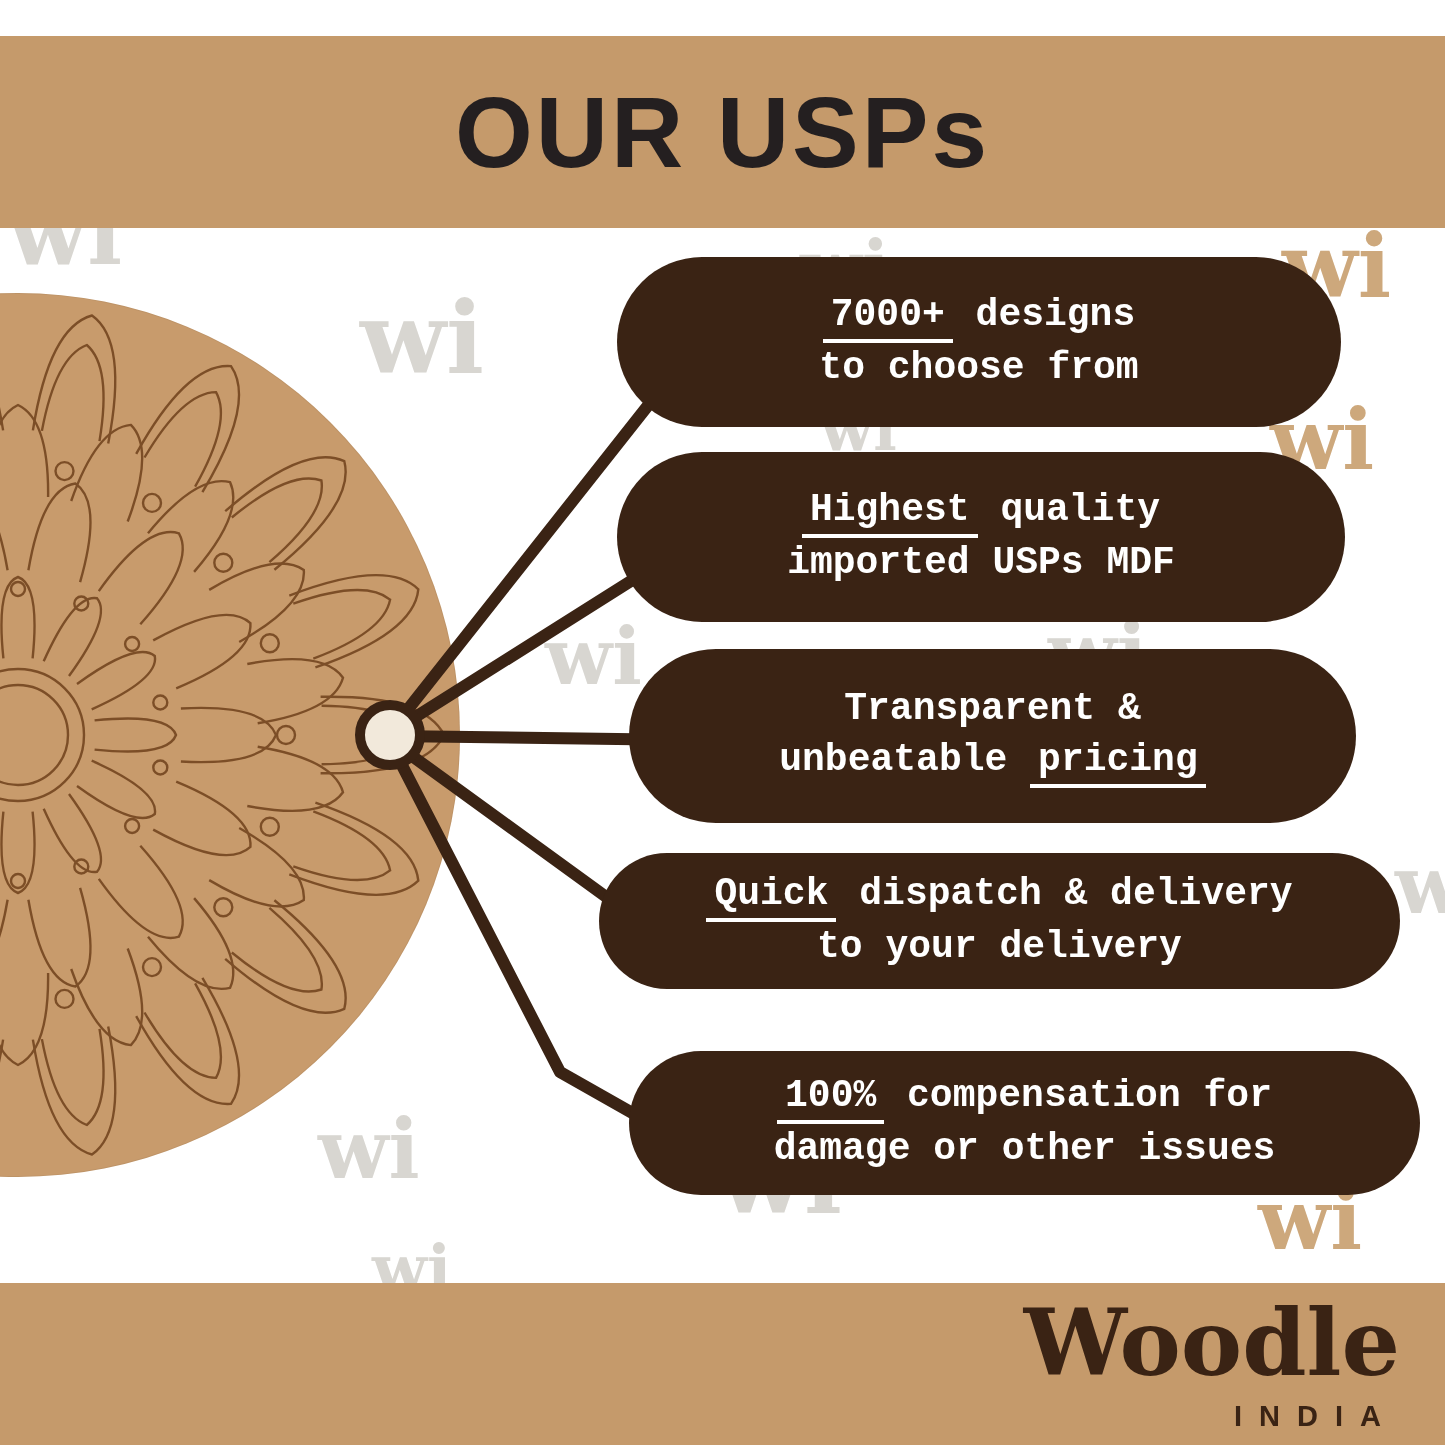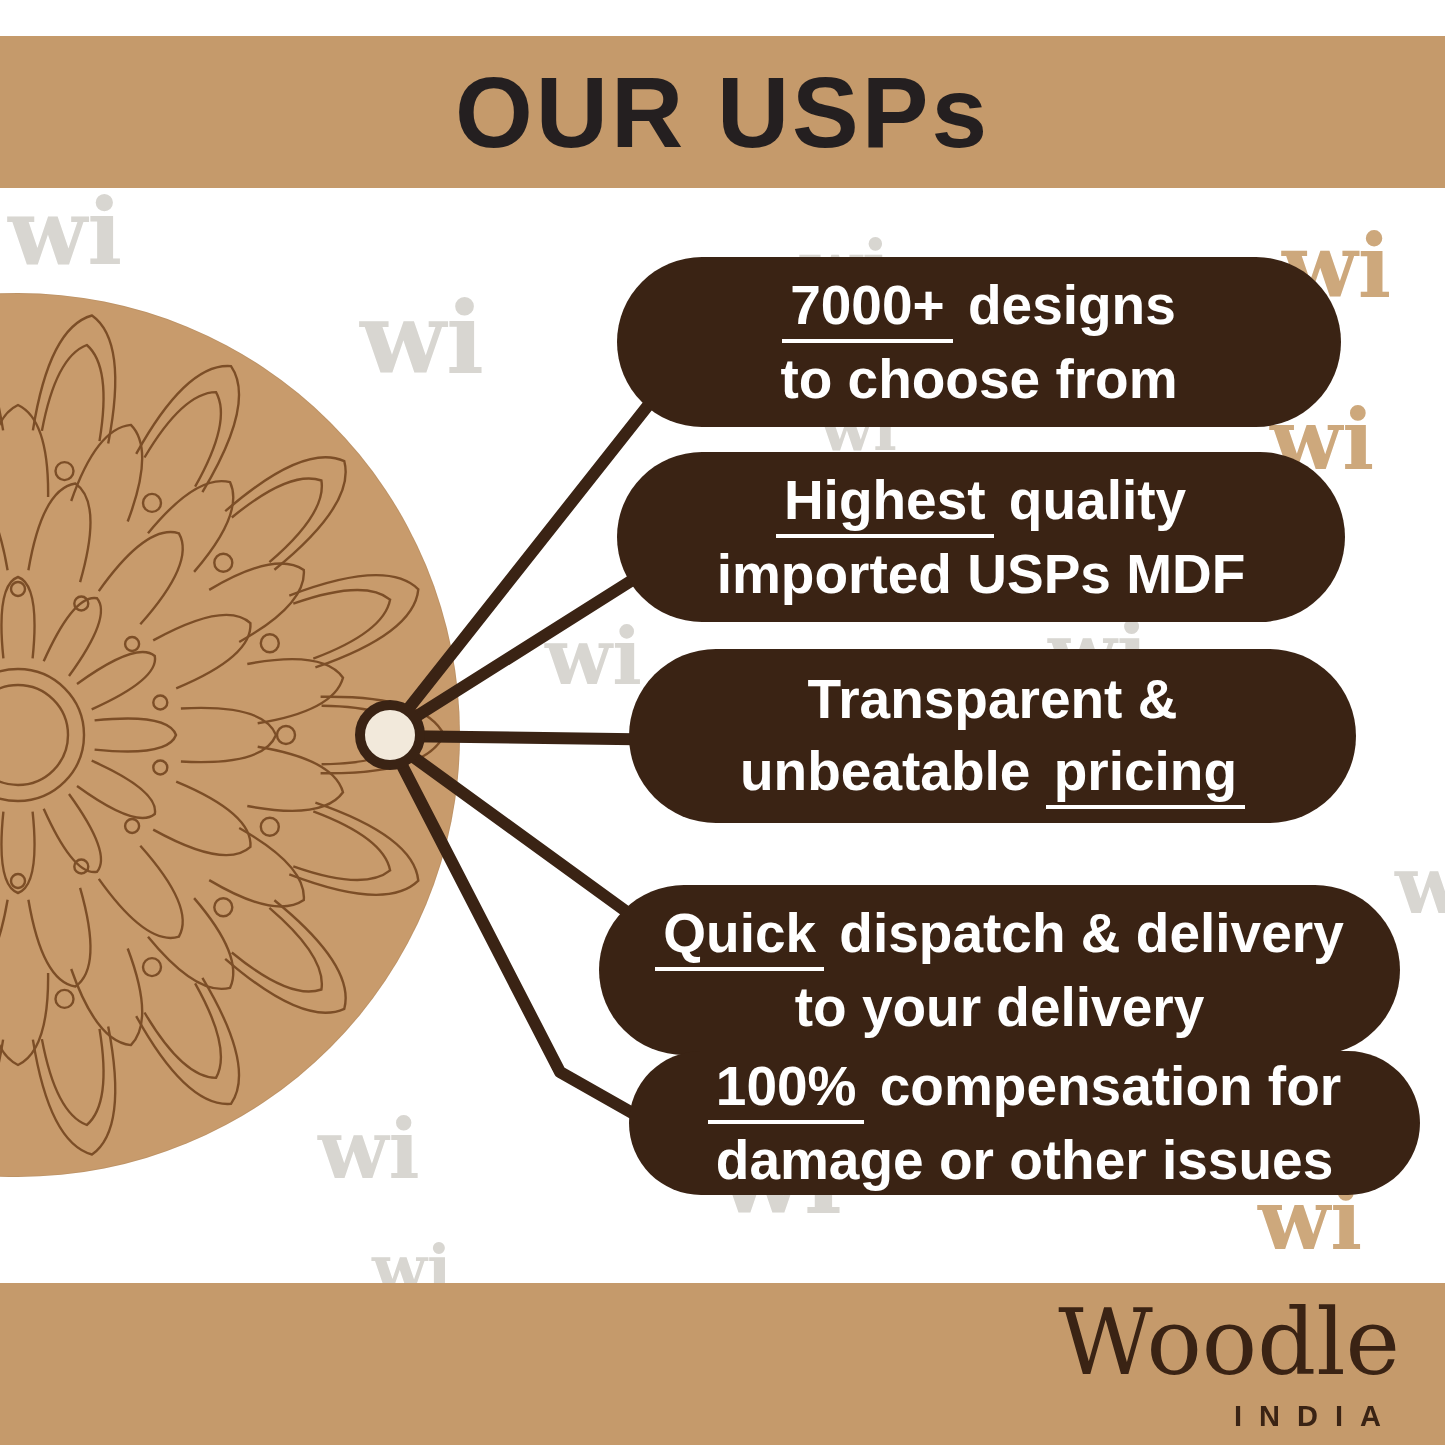--- a/index.html
+++ b/index.html
@@ -7,21 +7,21 @@
     --wood:#C89B6C; --line-art:#7C4E27; --hub-fill:#F2E9DB;
     --wm-gray:#D8D6D1; --wm-tan:#CDA87C; --bg:#FFFFFF;
   }
   *{margin:0;padding:0;box-sizing:border-box;}
   html,body{width:1445px;height:1445px;}
   body{font-family:"Liberation Sans",sans-serif;background:#fff;}
   .page{position:relative;width:1445px;height:1445px;background:var(--bg);overflow:hidden;}
 
   
   .band{position:absolute;left:0;right:0;background:var(--band);z-index:6;}
-  .band.top{top:36px;height:152px;display:flex;align-items:center;justify-content:center;}
+  .band.top{top:36px;height:192px;display:flex;align-items:center;justify-content:center;}
   .band.bottom{bottom:0;height:162px;}
   h1.title{font-size:100px;font-weight:bold;letter-spacing:3px;color:var(--title);
     font-family:"Liberation Sans",sans-serif;}
 
   
   .wm{position:absolute;font-family:"DejaVu Serif",serif;font-weight:bold;
       color:var(--wm-gray);z-index:1;line-height:1;user-select:none;}
   .wm.tan{color:var(--wm-tan);}
 
   
@@ -32,34 +32,34 @@
   #mandala-svg path,#mandala-svg circle{fill:none;stroke:var(--line-art);stroke-width:2.4;}
 
   
   svg.connectors{position:absolute;left:0;top:0;width:1445px;height:1445px;z-index:3;pointer-events:none;}
   .cline{stroke:var(--pill);stroke-width:12;fill:none;stroke-linecap:round;stroke-linejoin:round;}
   .hub{fill:var(--hub-fill);stroke:var(--pill);stroke-width:10;}
 
   
   .pill{position:absolute;background:var(--pill);color:var(--pill-text);
     border-radius:95px;display:flex;flex-direction:column;justify-content:center;
-    align-items:center;text-align:center;font-weight:bold;font-size:55px;
-    line-height:1.32;z-index:5;padding:0 20px;}
+    align-items:center;text-align:center;font-weight:bold;font-size:38px;
+    line-height:1.32;z-index:5;padding:0 20px;font-family:Liberation Mono, monospace;}
   .p0{left:617px;top:257px;width:724px;height:170px;}
   .p1{left:617px;top:452px;width:728px;height:170px;}
   .p2{left:629px;top:649px;width:727px;height:174px;}
-  .p3{left:599px;top:853px;width:801px;height:170px;margin-top:32px;}
+  .p3{left:599px;top:853px;width:801px;height:136px;}
   .p4{left:629px;top:1051px;width:791px;height:144px;}
   .pline span.u{display:inline-block;border-bottom:4px solid var(--pill-text);
     padding:0 8px 4px;line-height:1.05;}
   .pline span.u:empty{display:none;}
 
   
   .logo{position:absolute;right:45px;bottom:12px;text-align:right;z-index:7;color:var(--pill);}
-  .logo-word{font-family:"DejaVu Serif",serif;font-weight:normal;font-size:92px;line-height:1.05;}
+  .logo-word{font-family:"DejaVu Serif",serif;font-weight:bold;font-size:92px;line-height:1.05;}
   .logo-sub{font-family:"Liberation Sans",sans-serif;font-size:29px;font-weight:bold;
     letter-spacing:17px;margin-top:8px;padding-right:2px;}
 </style>
 </head>
 <body>
 
 <div class="page">
 
   <span class="wm" style="left:8px;   top:186px;  font-size:92px;">wi</span>
   <span class="wm" style="left:360px; top:288px;  font-size:100px;">wi</span>

